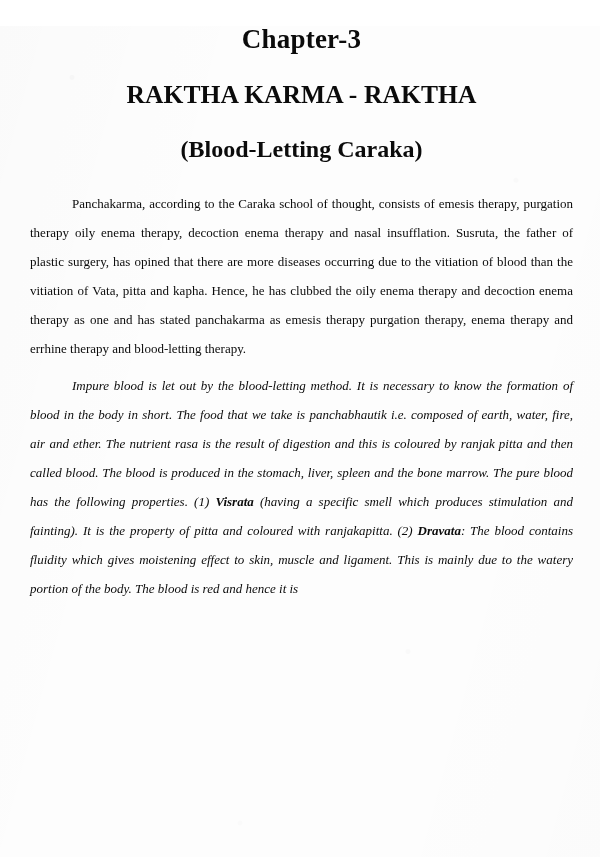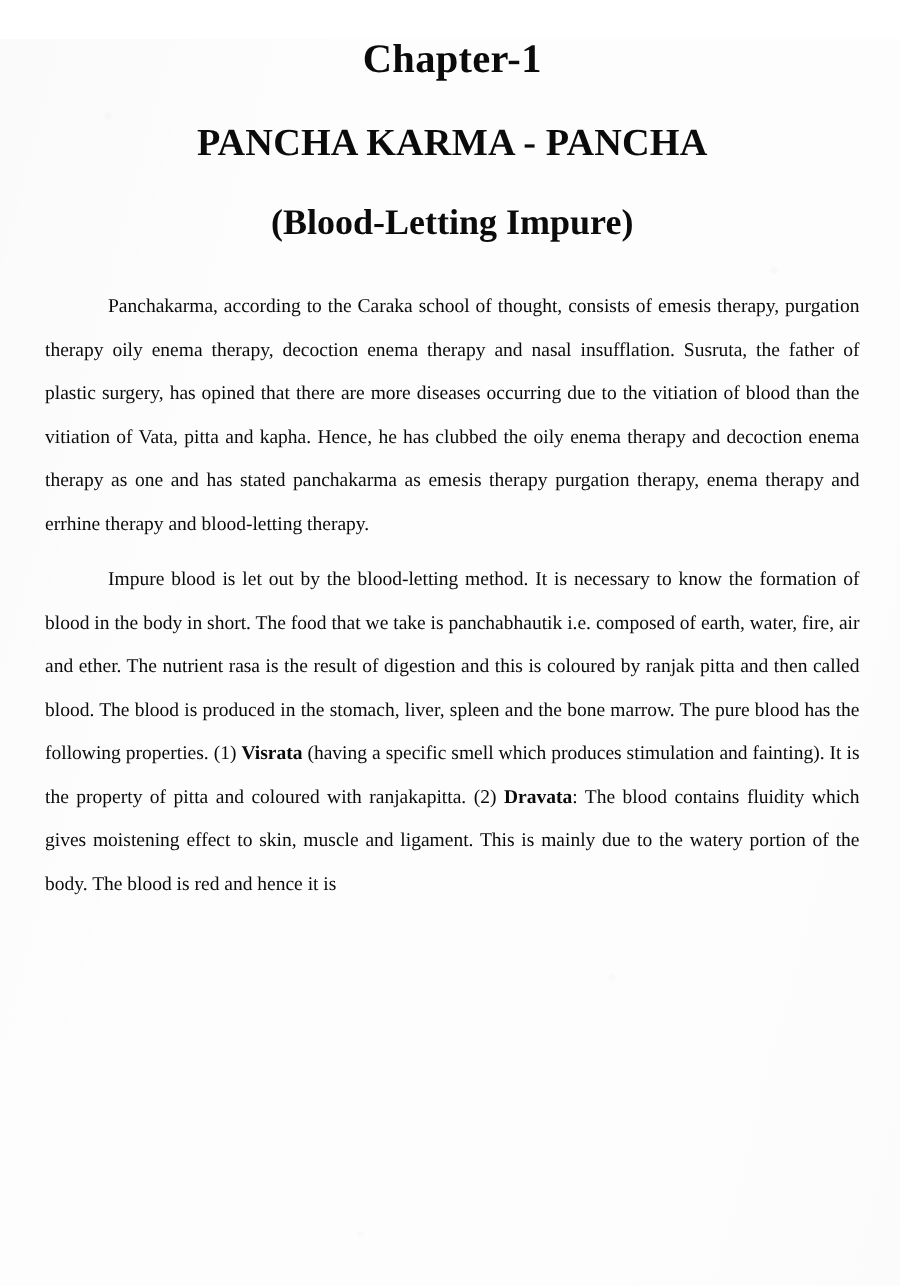--- a/index.html
+++ b/index.html
@@ -82,39 +82,40 @@
     line-height: 28.9px;
     text-align: justify;
     text-justify: inter-word;
     text-indent: 42px;
     hyphens: none;
     -webkit-hyphens: none;
   }
 
   p.para + p.para {
     margin-top: 9px;
+    font-style: italic;
   }
 
   p.para b {
     font-weight: bold;
   }
 </style>
 </head>
 <body>
 
 <div id="page">
   <div id="content">
 
-    <div class="chapter-label">Chapter-1</div>
+    <div class="chapter-label">Chapter-3</div>
 
     <h1 class="chapter-title">
-      <span>PANCHA KARMA - PANCHA</span><br>
+      <span>RAKTHA KARMA - RAKTHA</span><br>
     </h1>
 
-    <div class="chapter-subtitle">(Blood-Letting Impure)</div>
+    <div class="chapter-subtitle">(Blood-Letting Caraka)</div>
 
     <div class="body-block">
 
       <p class="para">Panchakarma, according to the Caraka school of thought, consists of emesis therapy, purgation therapy oily enema therapy, decoction enema therapy and nasal insufflation. Susruta, the father of plastic surgery, has opined that there are more diseases occurring due to the vitiation of blood than the vitiation of Vata, pitta and kapha. Hence, he has clubbed the oily enema therapy and decoction enema therapy as one and has stated panchakarma as emesis therapy purgation therapy, enema therapy and errhine therapy and blood-letting therapy.</p>
 
       <p class="para">
         <span>Impure blood is let out by the blood-letting method. It is necessary to know the formation of blood in the body in short. The food that we take is panchabhautik i.e. composed of earth, water, fire, air and ether. The nutrient rasa is the result of digestion and this is coloured by ranjak pitta and then called blood. The blood is produced in the stomach, liver, spleen and the bone marrow. The pure blood has the following properties. (1) </span><b>Visrata</b><span> (having a specific smell which produces stimulation and fainting). It is the property of pitta and coloured with ranjakapitta. (2) </span><b>Dravata</b><span>: The blood contains fluidity which gives moistening effect to skin, muscle and ligament. This is mainly due to the watery portion of the body. The blood is red and hence it is</span>
       </p>
 
     </div>

